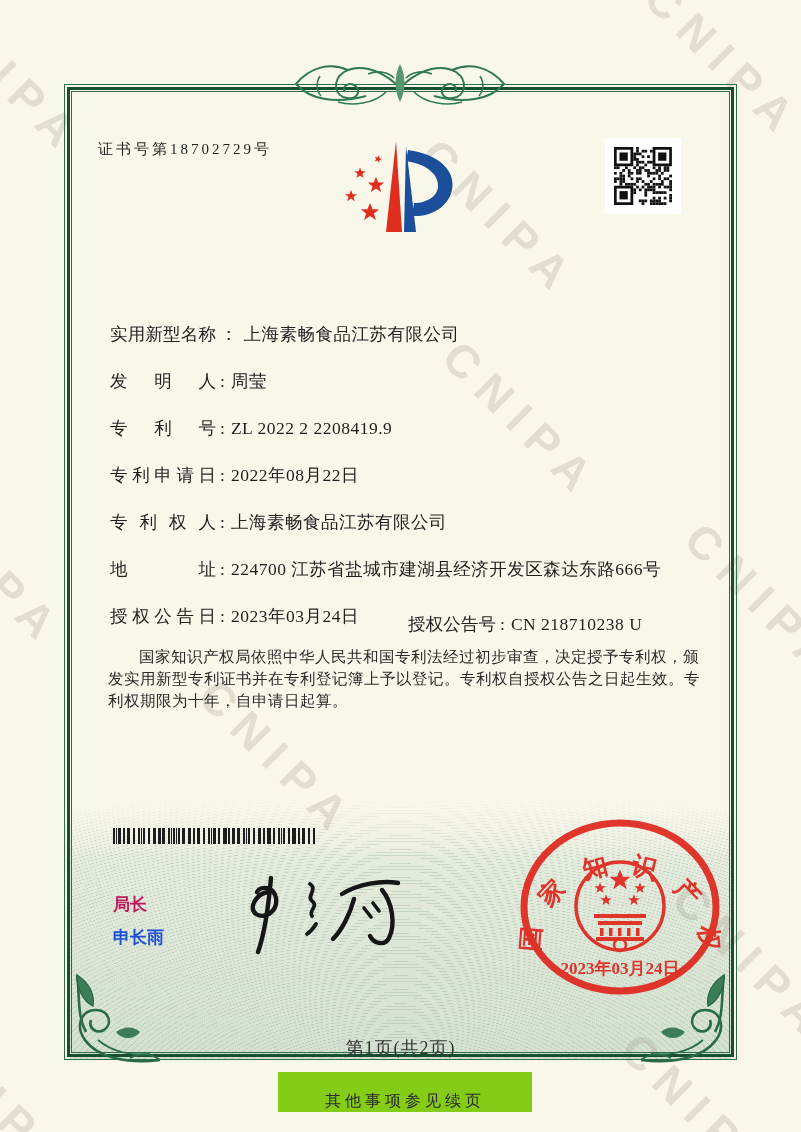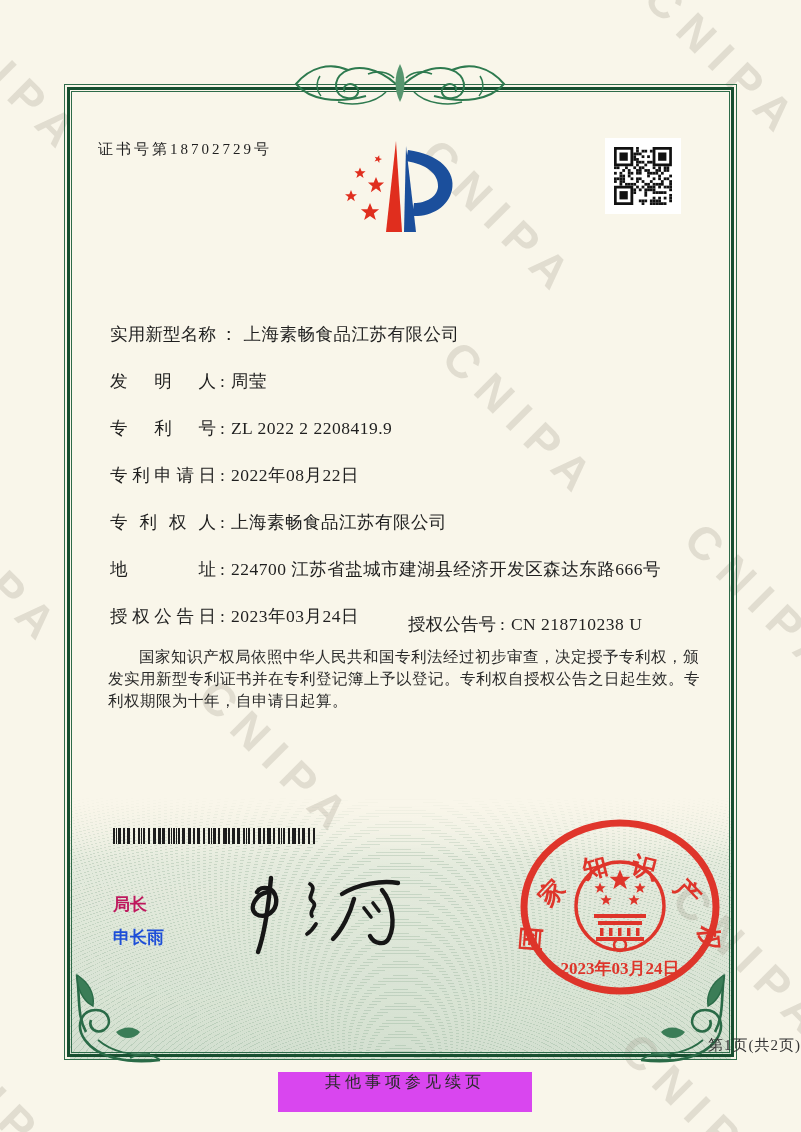--- a/index.html
+++ b/index.html
@@ -61,24 +61,24 @@
       repeating-linear-gradient(90deg,transparent 0 3px,#1d1d1d 3px 4px,transparent 4px 11px);}
   
   .officer-title{position:absolute; left:113px; top:893px; z-index:5;
       font-family:"Liberation Sans", sans-serif; font-size:17px; font-weight:600; color:#be185d;}
   .officer-name{position:absolute; left:113px; top:926px; z-index:5;
       font-family:"Liberation Sans", sans-serif; font-size:17px; font-weight:600; color:#1d4ed8;}
   .signature{position:absolute; left:230px; top:852px; z-index:5;}
   
   .seal{position:absolute; left:518px; top:818px; z-index:6;}
   
-  .page-info{position:absolute; left:0; right:0; top:1036px; z-index:5; text-align:right;
-      font-size:15px; letter-spacing:1px; color:#333;}
+  .page-info{position:absolute; left:0; right:0; top:1036px; z-index:5; text-align:center;
+      font-size:18px; letter-spacing:1px; color:#333;}
   .note-strip{position:absolute; left:278px; top:1072px; width:254px; height:40px;
-      background:#d946ef; z-index:5; display:flex; align-items:flex-start; justify-content:center;}
+      background:#84cc16; z-index:5; display:flex; align-items:flex-end; justify-content:center;}
   .note-strip span{font-size:16px; letter-spacing:4px; color:#2a2a2a;}
   svg{display:block;}
 </style>
 </head>
 <body>
 
 <div class="page">
 
   <div class="wm" style="left:-46px;top:-14px;">CNIPA</div>
   <div class="wm" style="left:672px;top:-30px;">CNIPA</div>

